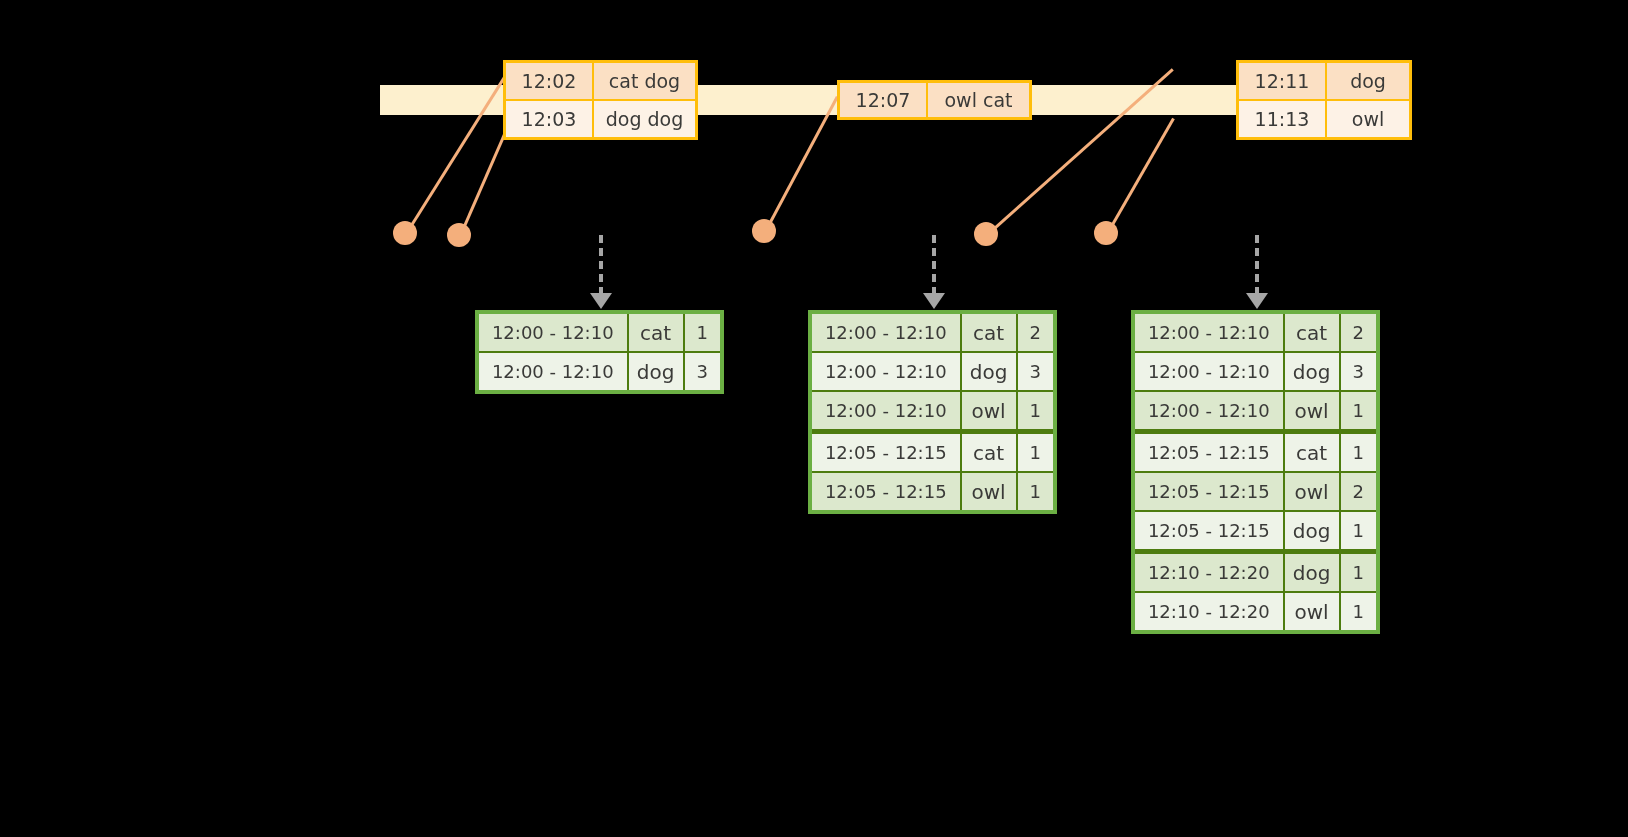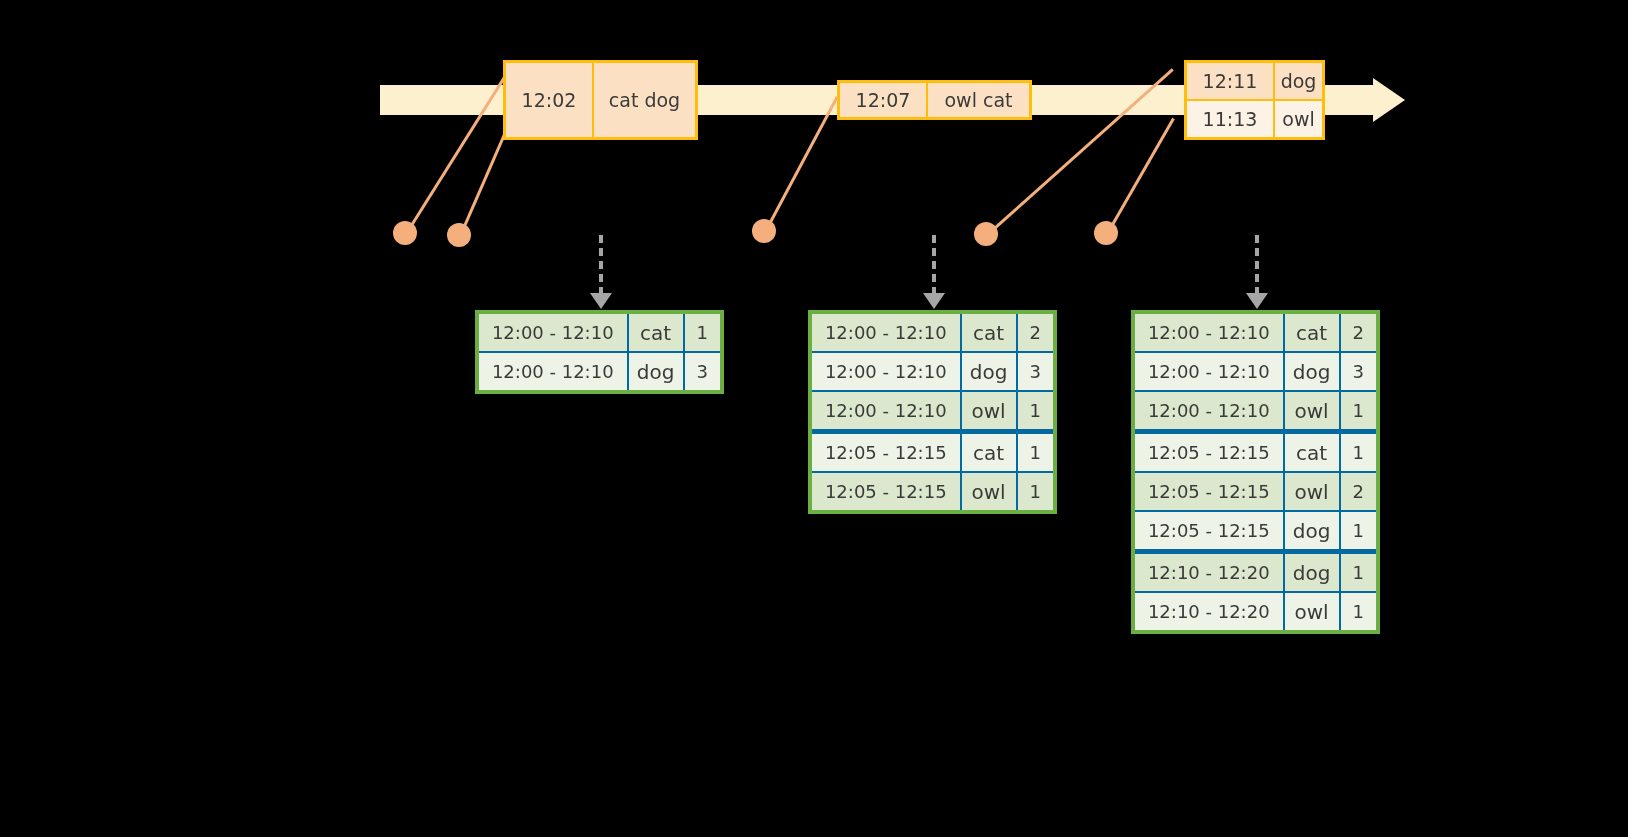--- a/index.html
+++ b/index.html
@@ -22,37 +22,37 @@
   .event-row + .event-row{border-top:2px solid #FFBE0B;}
   .ev-time{display:flex;align-items:center;justify-content:center;
      width:86px;font-size:19px;color:#3a3a38;border-right:2px solid #FFBE0B;}
   .ev-words{display:flex;align-items:center;justify-content:center;
      flex:1;font-size:19px;color:#3a3a38;}
   .r-dark .ev-time,.r-dark .ev-words{background:#FBE0C4;}
   .r-light .ev-time,.r-light .ev-words{background:#FDF2E6;}
 
   #event-box-1{left:503px;top:60px;width:195px;height:80px;}
   #event-box-2{left:837px;top:80px;width:195px;height:40px;}
-  #event-box-3{left:1184px;top:60px;width:141px;height:80px;justify-content:space-between;}
+  #event-box-3{left:1236px;top:60px;width:176px;height:80px;justify-content:space-between;}
 
   
   .connector-line{position:absolute;background:#F4AF7C;transform-origin:0 0;height:3px;}
   .event-dot{position:absolute;width:24px;height:24px;border-radius:50%;
      background:#F4AF7C;}
 
   
   .dash-arrow{position:absolute;width:4px;background:transparent;
      border-left:4px dashed #A6A6A6;height:60px;}
   .dash-head{position:absolute;width:0;height:0;
      border-left:11px solid transparent;border-right:11px solid transparent;
      border-top:16px solid #A6A6A6;}
 
   
   .result-table{position:absolute;border:4px solid #6BAF43;box-sizing:border-box;
-     background:#0369a1;display:flex;flex-direction:column;}
+     background:#4d7c0f;display:flex;flex-direction:column;}
   .res-row{display:flex;height:37px;}
   .res-row + .res-row{margin-top:2px;}
   .res-row.group-start{margin-top:5px;}
   .res-win{display:flex;align-items:center;justify-content:center;
      width:150px;font-size:18px;color:#3a3a38;}
   .res-word{display:flex;align-items:center;justify-content:center;
      width:55px;font-size:20px;color:#3a3a38;margin-left:2px;}
   .res-count{display:flex;align-items:center;justify-content:center;
      width:36px;font-size:18px;color:#3a3a38;margin-left:2px;}
   .res-row.shade-dark .res-win,.res-row.shade-dark .res-word,.res-row.shade-dark .res-count{background:#DCE8CD;}
@@ -91,20 +91,24 @@
       <div class="dash-head" style="left: 923px; top: 293px;"></div>
       <div class="dash-arrow" style="left: 1255px; top: 235px;"></div>
       <div class="dash-head" style="left: 1246px; top: 293px;"></div>
     </div>
 
   <div id="event-box-1" class="event-box">
       <div class="event-row r-dark">
         <div class="ev-time">12:02</div>
         <div class="ev-words">cat dog</div>
       </div>
+      <div class="event-row r-light">
+        <div class="ev-time">12:03</div>
+        <div class="ev-words">dog dog</div>
+      </div>
     </div>
   <div id="event-box-2" class="event-box">
       <div class="event-row r-dark">
         <div class="ev-time">12:07</div>
         <div class="ev-words">owl cat</div>
       </div>
     </div>
   <div id="event-box-3" class="event-box">
       <div class="event-row r-dark">
         <div class="ev-time">12:11</div>

